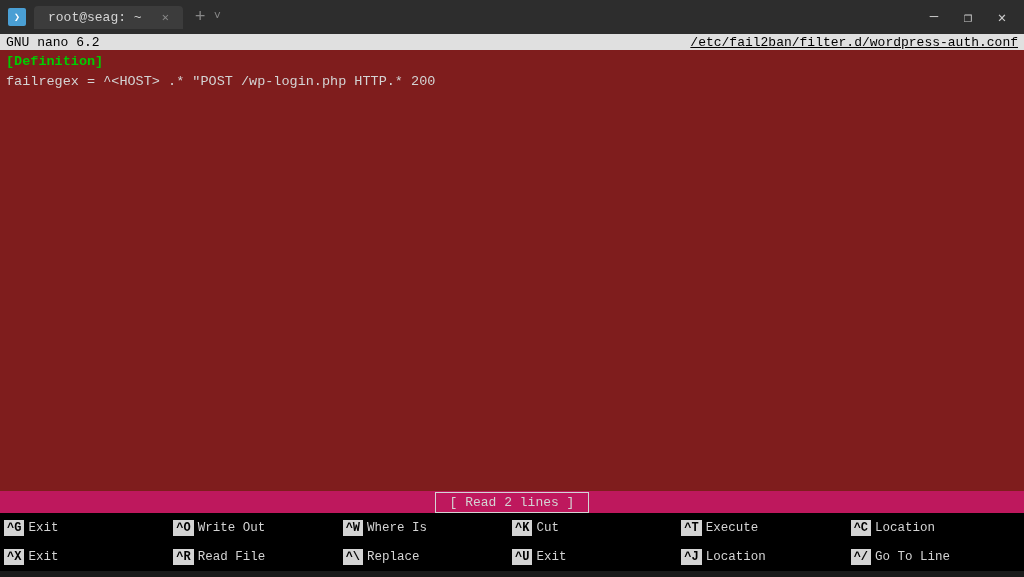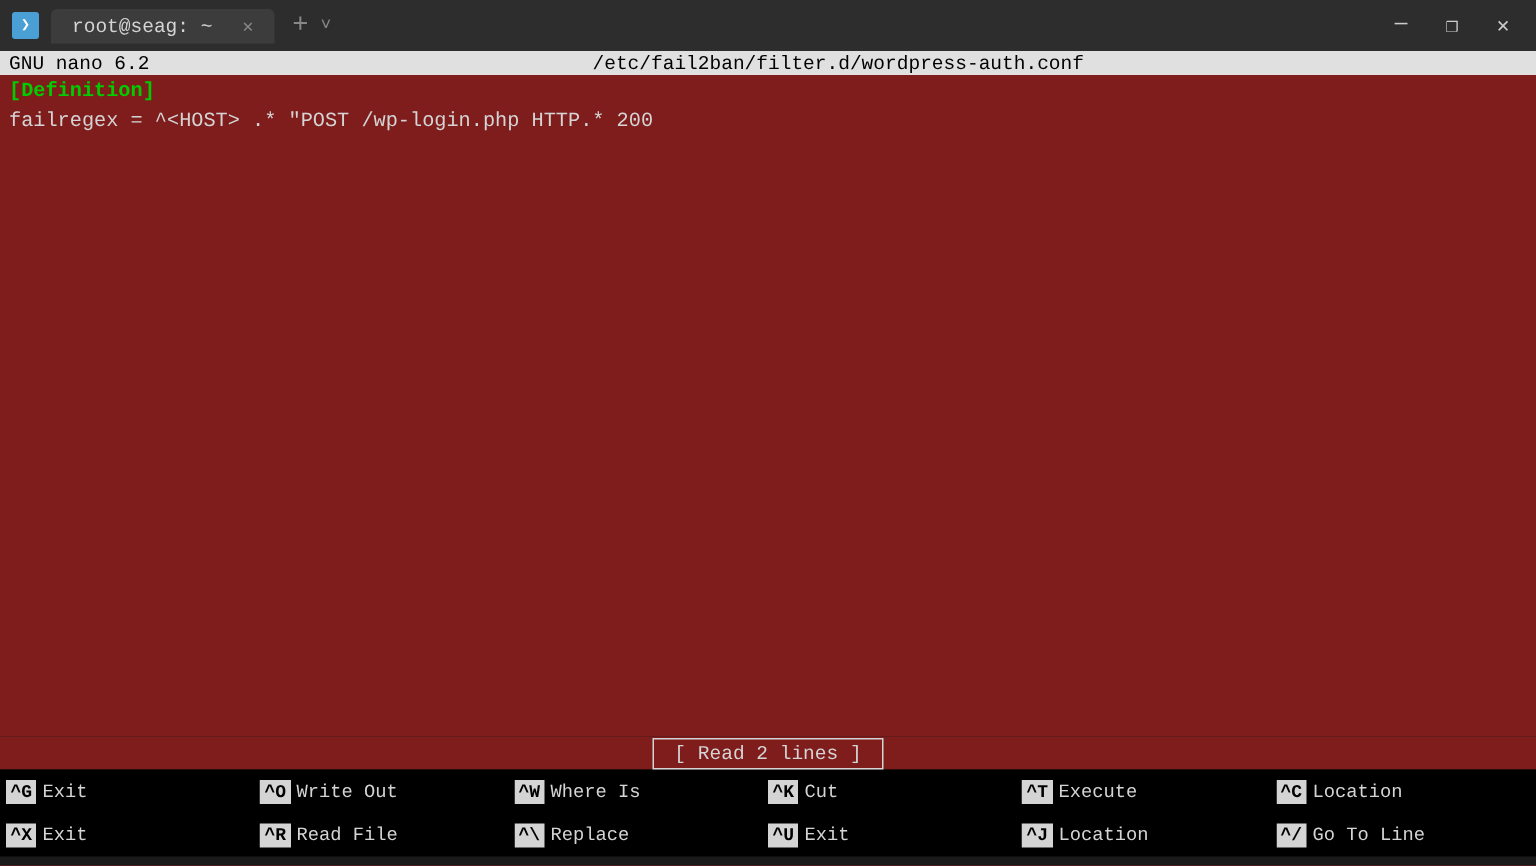--- a/index.html
+++ b/index.html
@@ -71,21 +71,22 @@
       font-size: 13px;
       height: 16px;
       align-items: center;
       padding: 0 6px;
     }
     .nano-version {
       flex: 0 0 auto;
     }
     .nano-filename {
       flex: 1;
-      text-align: center;
+      text-align: right;
+      text-decoration: underline;
     }
 
     
     .editor {
       background: #7f1d1d;
       color: #d4d4d4;
       font-size: 13.5px;
       padding: 2px 6px;
       height: calc(577px - 34px - 22px - 80px);
       overflow: hidden;
@@ -94,21 +95,21 @@
     .line-definition {
       color: #00cc00;
       font-weight: bold;
     }
     .line-normal {
       color: #d4d4d4;
     }
 
     
     .nano-status-msg {
-      background: #7f1d1d;
+      background: #be185d;
       color: #d4d4d4;
       font-size: 13px;
       height: 22px;
       display: flex;
       align-items: center;
       justify-content: center;
     }
     .nano-status-inner {
       border: 1px solid #d4d4d4;
       padding: 2px 14px;

